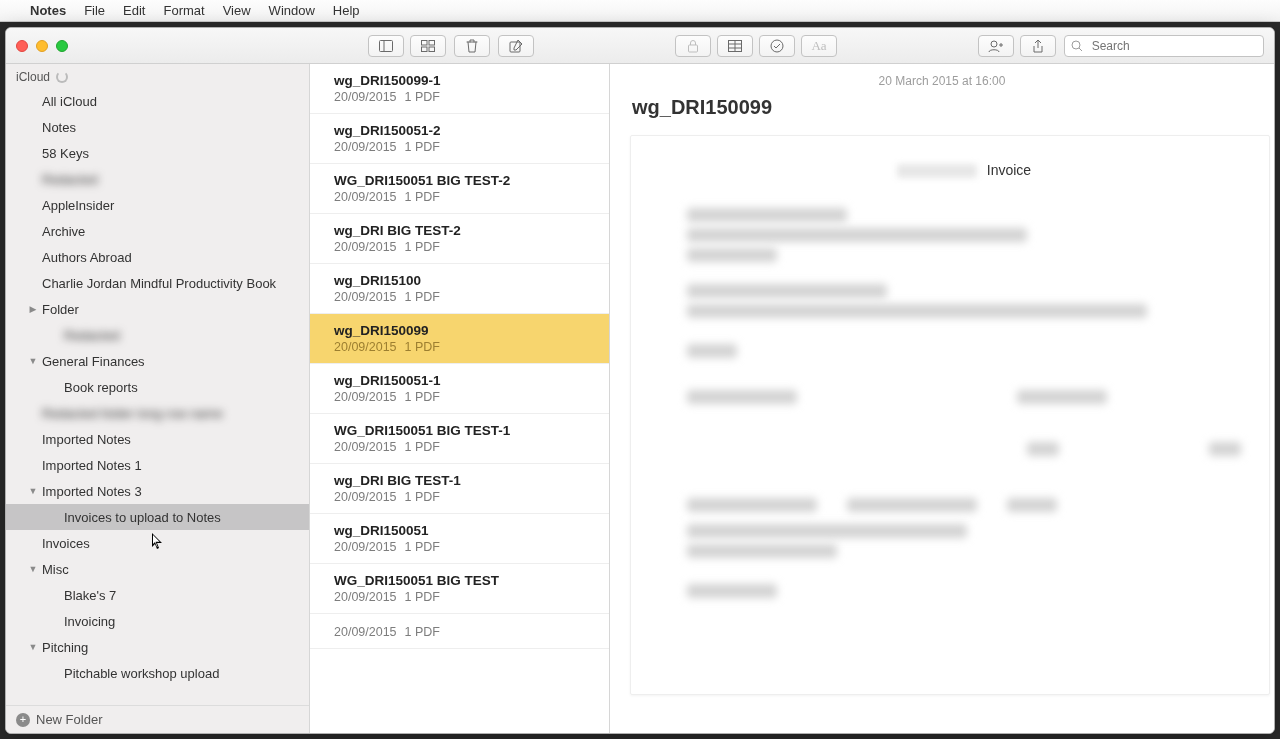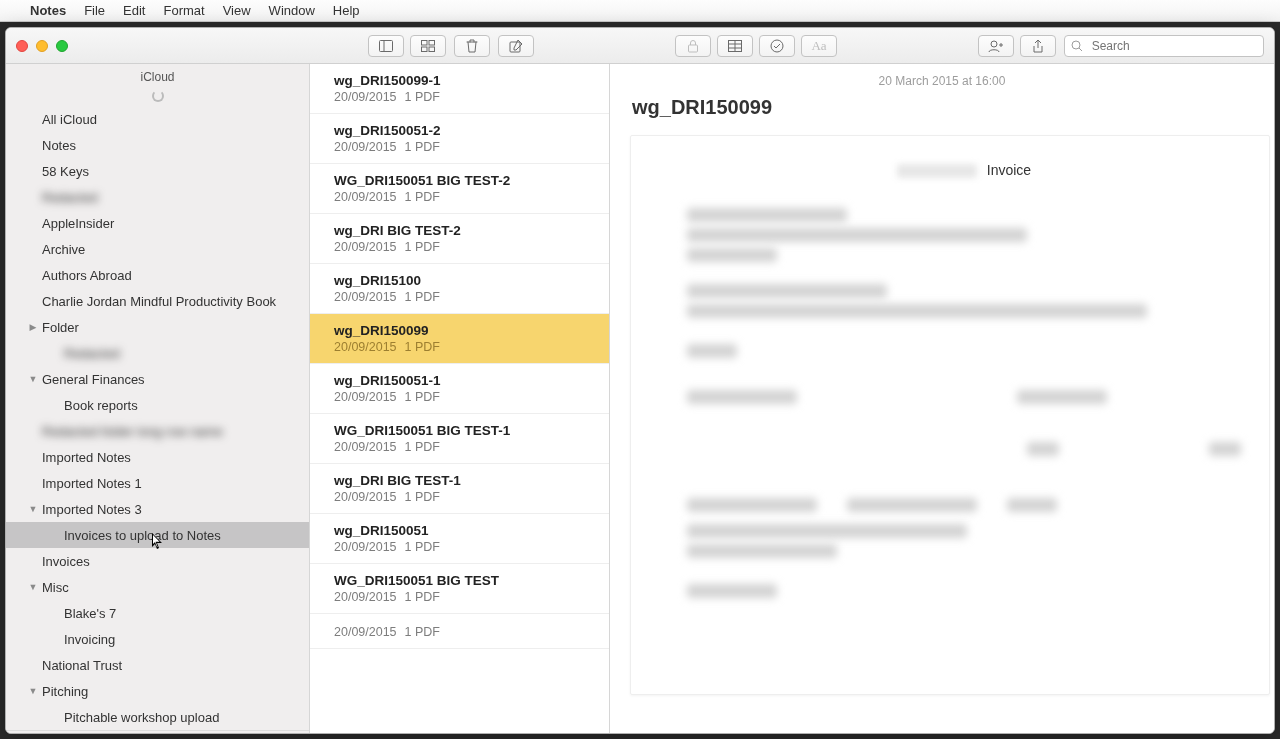--- a/index.html
+++ b/index.html
@@ -84,21 +84,21 @@
     border-right: 1px solid #d6d6d6;
     display:flex; flex-direction:column;
     font-size:13px;
     overflow-y:auto;
     -ms-overflow-style:none; scrollbar-width:none;
   }
   .sidebar::-webkit-scrollbar{display:none}
   .sb-header {
     padding: 6px 10px 4px 10px;
     color:#555; font-size:12px;
-    display:flex; align-items:center; gap:6px;flex-direction:column;
+    display:flex; align-items:center; gap:6px;
   }
   .sb-row {
     padding: 4px 8px 4px 22px;
     display:flex; align-items:center; gap:4px;
     cursor:default;
     height:26px;
   }
   .sb-row.indent1 { padding-left: 44px; }
   .sb-row .disc { width:10px; display:inline-flex; justify-content:center; color:#8a8a8a; font-size:9px;}
   .sb-row.selected { background:#c6c5c6; }
@@ -372,24 +372,20 @@
           </div>
           <div class="sb-row indent1">
             <span class="disc"></span>
             <span>Blake's 7</span>
           </div>
           <div class="sb-row indent1">
             <span class="disc"></span>
             <span>Invoicing</span>
           </div>
           <div class="sb-row">
-            <span class="disc"></span>
-            <span>National Trust</span>
-          </div>
-          <div class="sb-row">
             <span class="disc">▼</span>
             <span>Pitching</span>
           </div>
           <div class="sb-row indent1">
             <span class="disc"></span>
             <span>Pitchable workshop upload</span>
           </div>
         </div>
       <div class="sb-footer">
         <span class="plus-circle">+</span>

